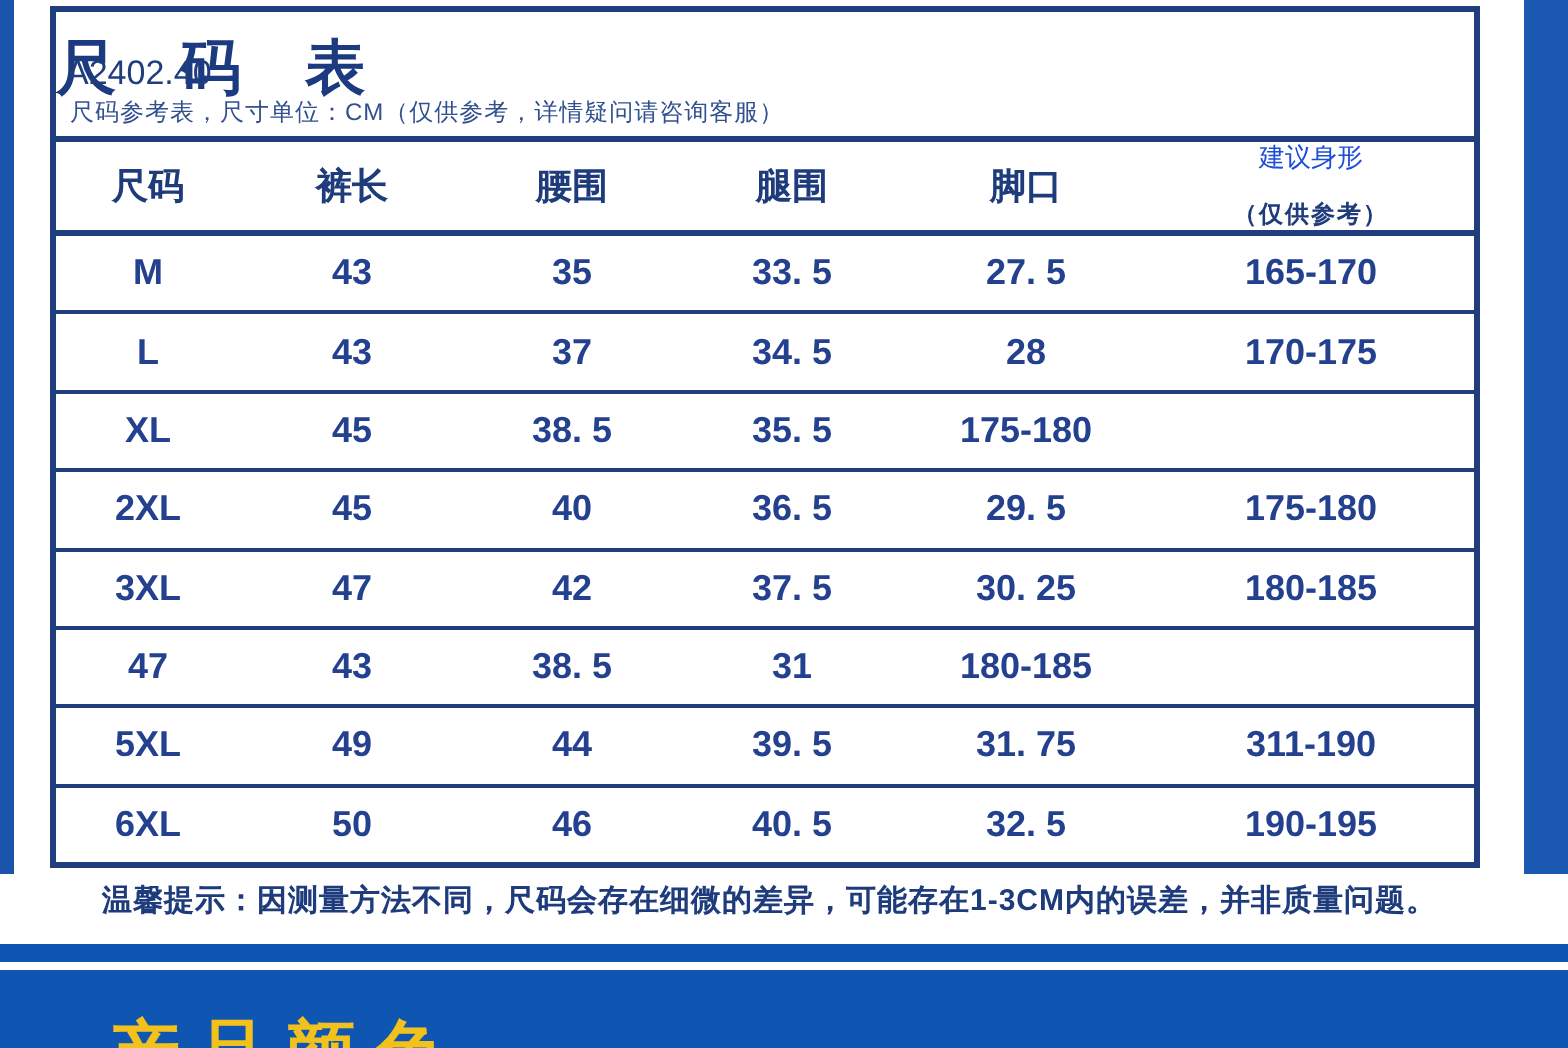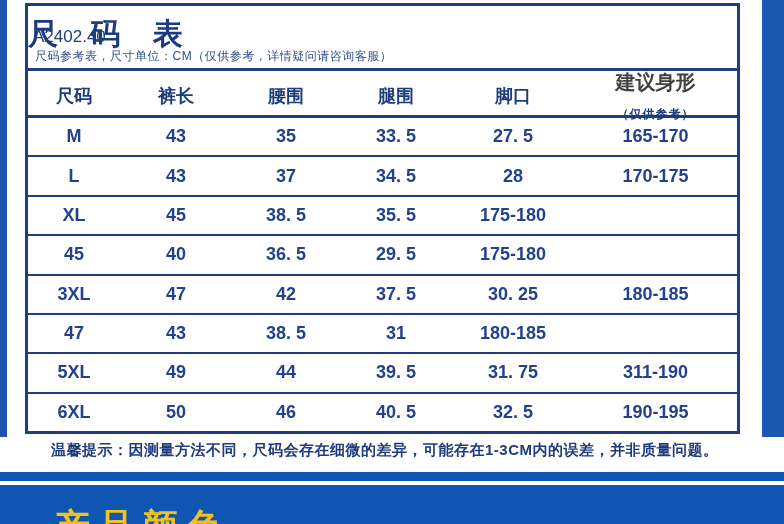--- a/index.html
+++ b/index.html
@@ -45,21 +45,21 @@
     display: grid;
     grid-template-columns: 92px 112px 108px 112px 122px 1fr;
     align-items: center; text-align: center;
   }
   .header-row {
     height: 44px; flex: none;
     border-bottom: 3px solid #203e7e;
     font-size: 18px; font-weight: bold; color: #1e3c7c;
   }
   .advice-header { line-height: 1.1; }
-  .advice-main { font-size: 20px; font-weight: bold; color: #404040; }
+  .advice-main { font-size: 13px; font-weight: normal; color: #1d4ed8; }
   .advice-sub  { font-size: 12px; font-weight: bold; color: #1e3c7c; letter-spacing: 1px; margin-top: 15px; }
   .data-row {
     flex: 1;
     border-bottom: 2px solid #203e7e;
     font-size: 18px; font-weight: bold; color: #23418f;
   }
   .data-row:last-child { border-bottom: none; }
   .note-text {
     position: absolute; left: 29px; top: 441px;
     font-size: 15px; font-weight: bold; color: #1e3c7c;
@@ -126,20 +126,21 @@
 
   <div class="grid-row data-row">
     <div>XL</div>
     <div>45</div>
     <div>38. 5</div>
     <div>35. 5</div>
     <div>175-180</div>
   </div>
 
   <div class="grid-row data-row">
+    <div>2XL</div>
     <div>45</div>
     <div>40</div>
     <div>36. 5</div>
     <div>29. 5</div>
     <div>175-180</div>
   </div>
 
   <div class="grid-row data-row">
     <div>3XL</div>
     <div>47</div>

